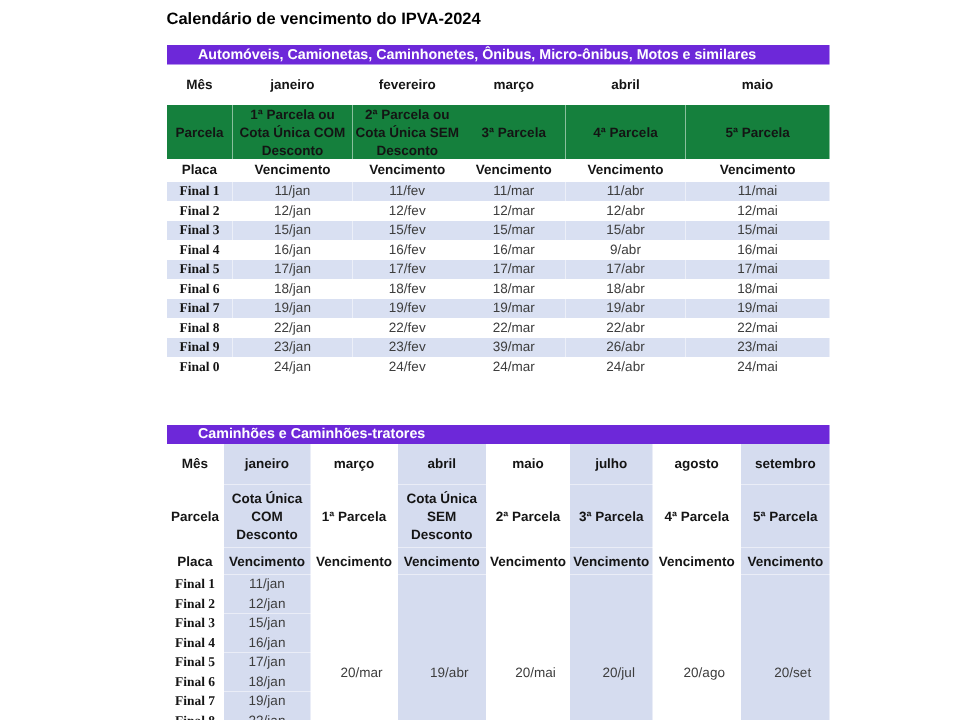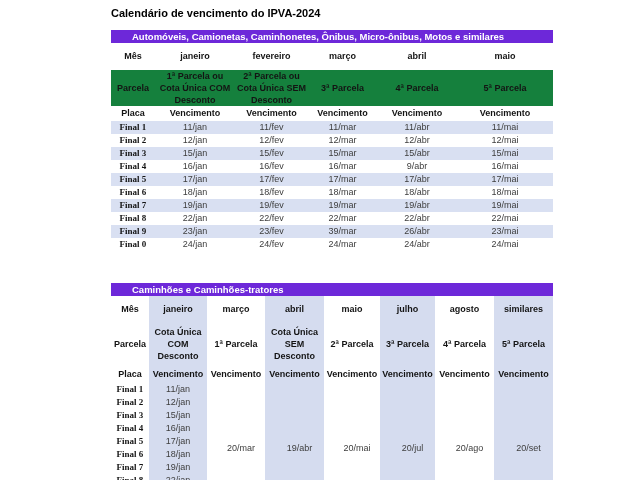--- a/index.html
+++ b/index.html
@@ -255,21 +255,21 @@
         <td colspan="8">Caminhões e Caminhões-tratores</td>
       </tr>
       <tr class="mes" id="t2-mes">
           <th>Mês</th>
           <th>janeiro</th>
           <th>março</th>
           <th>abril</th>
           <th>maio</th>
           <th>julho</th>
           <th>agosto</th>
-          <th>similares</th>
+          <th>setembro</th>
         </tr>
       <tr class="parcela" id="t2-parcela">
           <th>Parcela</th>
           <td>Cota Única
 COM
 Desconto</td>
           <td>1ª Parcela</td>
           <td>Cota Única
 SEM
 Desconto</td>

